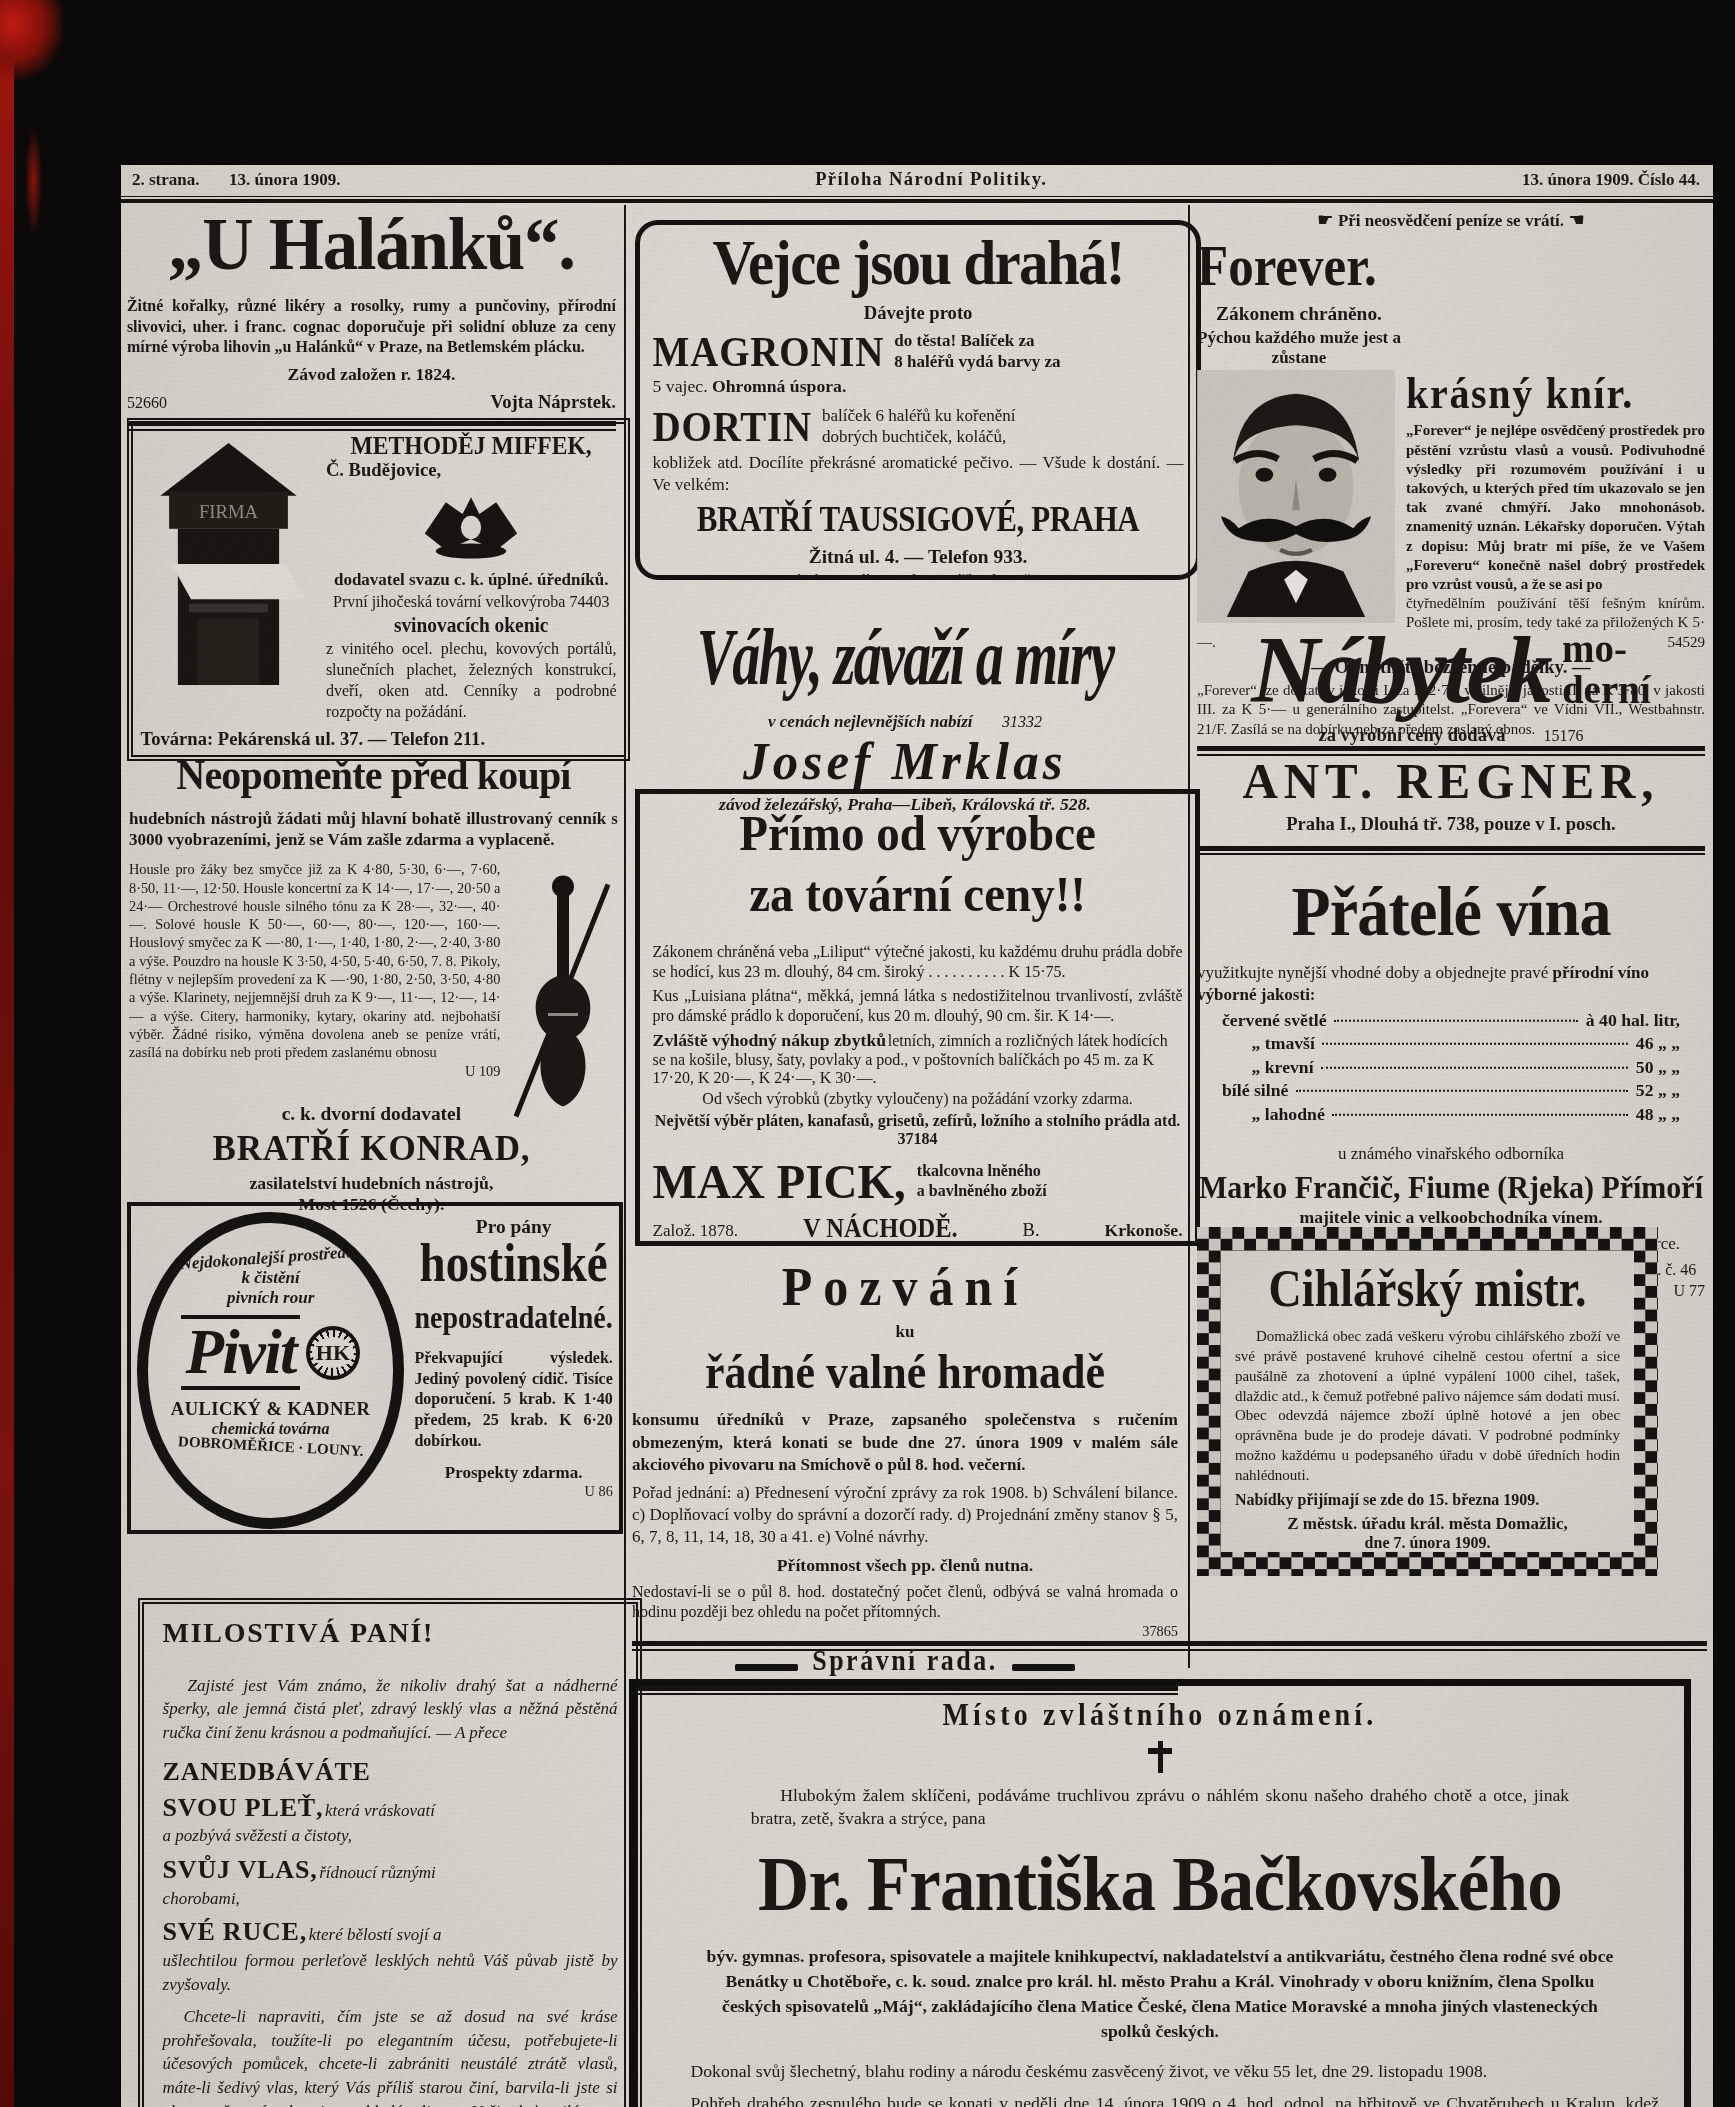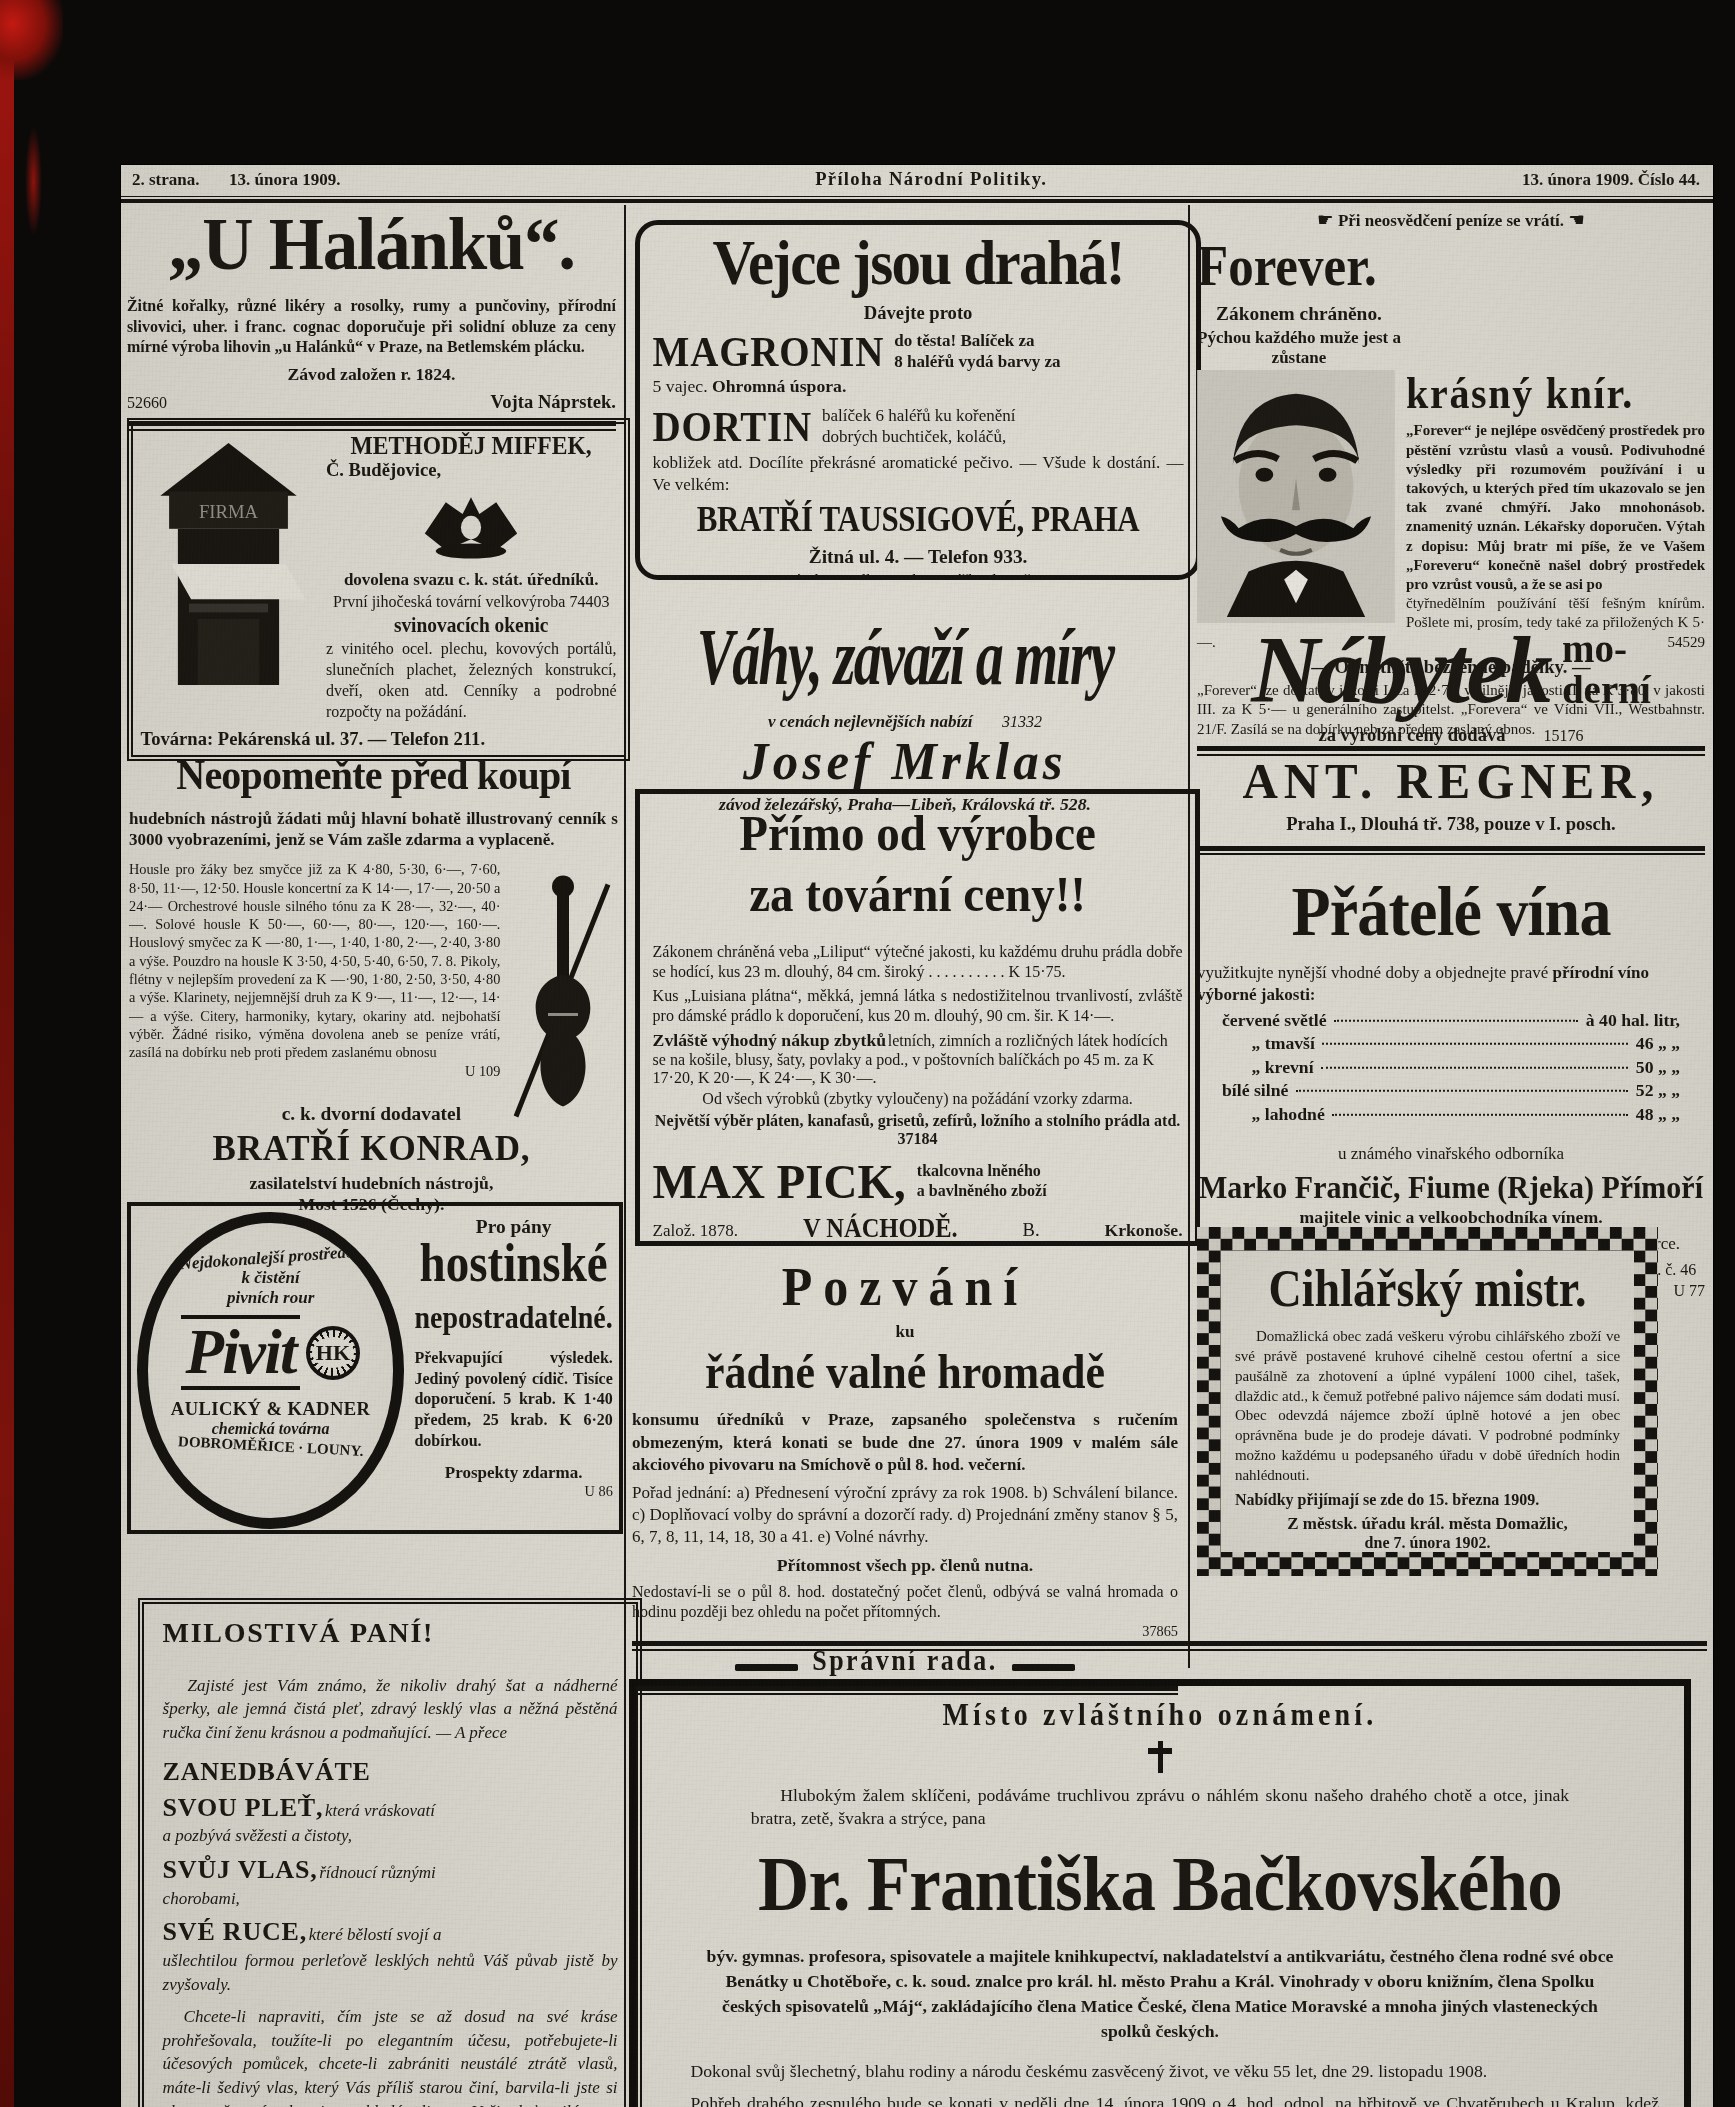--- a/index.html
+++ b/index.html
@@ -164,21 +164,21 @@
       <div style="flex:1;">
         <div class="miffek-head">METHODĚJ MIFFEK,</div>
         <div class="miffek-sub">Č. Budějovice,</div>
         <div class="c" style="margin:6.7px 0 4.2px;">
           <svg width="126" height="76" viewBox="0 0 150 90">
             <path d="M20,55 L45,18 L65,32 L75,12 L85,32 L105,18 L130,55 L105,75 L75,62 L45,75 Z" fill="#17140f"></path>
             <ellipse cx="75" cy="76" rx="42" ry="9" fill="#17140f"></ellipse>
             <ellipse cx="75" cy="48" rx="12" ry="14" fill="#d6d3ca"></ellipse>
           </svg>
         </div>
-        <div class="c b" style="font-size:17px;line-height:1.25;">dovolena svazu c. k. stát. úředníků.</div>
+        <div class="c b" style="font-size:17px;line-height:1.25;">dodavatel svazu c. k. úplné. úředníků.</div>
         <div class="c" style="font-size:16px;margin-top:3.4px;">
           <span>První jihočeská tovární velkovýroba</span>
           <span>74403</span>
         </div>
         <div class="c b" style="font-size:19.4px;margin-top:2.5px;transform:scaleY(1.1);">svinovacích okenic</div>
         <div class="j" style="font-size:16px;line-height:1.3;margin-top:3.4px;">z vinitého ocel. plechu, kovových portálů, slunečních plachet, železných konstrukcí, dveří, oken atd. Cenníky a podrobné rozpočty na požádání.</div>
       </div>
     </div>
     <div class="b" style="font-size:18.6px;margin-top:5.9px;">Továrna: Pekárenská ul. 37. — Telefon 211.</div>
   </div>
@@ -446,21 +446,21 @@
       <span style="float:right;">U 77</span>
     </div>
   </div>
 
   <div class="abs cihl-outer" style="left:1076px;top:1062px;width:461px;height:349px;box-sizing:border-box;">
     <div class="cihl-inner">
       <div class="cihl-t">Cihlářský mistr.</div>
       <div class="j" style="font-size:15px;line-height:1.32;margin-top:12.6px;text-indent:21px;">Domažlická obec zadá veškeru výrobu cihlářského zboží ve své právě postavené kruhové cihelně cestou ofertní a sice paušálně za zhotovení a úplné vypálení 1000 cihel, tašek, dlaždic atd., k čemuž potřebné palivo nájemce sám dodati musí. Obec odevzdá nájemce zboží úplně hotové a jen obec oprávněna bude je do prodeje dávati. V podrobné podmínky možno každému u podepsaného úřadu v době úředních hodin nahlédnouti.</div>
       <div class="b" style="font-size:16px;margin-top:5px;">Nabídky přijímají se zde do 15. března 1909.</div>
       <div class="c b" style="font-size:17px;margin-top:5.9px;">Z městsk. úřadu král. města Domažlic,</div>
-      <div class="c b" style="font-size:16px;">dne 7. února 1902.</div>
+      <div class="c b" style="font-size:16px;">dne 7. února 1909.</div>
 
     </div>
   </div>
 
   <div class="abs hr2" style="left:511px;top:1476px;width:1075px;"></div>
 
   <div class="abs obox" style="left:508px;top:1514px;width:1062px;height:632px;padding:12.6px 25px;box-sizing:border-box;overflow:hidden;">
     <div class="oz-head">Místo zvláštního oznámení.</div>
     <div class="cross"></div>
     <div class="ob40" style="width:82%;margin:11px auto 0;text-indent:29.5px;">Hlubokým žalem sklíčeni, podáváme truchlivou zprávu o náhlém skonu našeho drahého chotě a otce, jinak bratra, zetě, švakra a strýce, pana</div>

